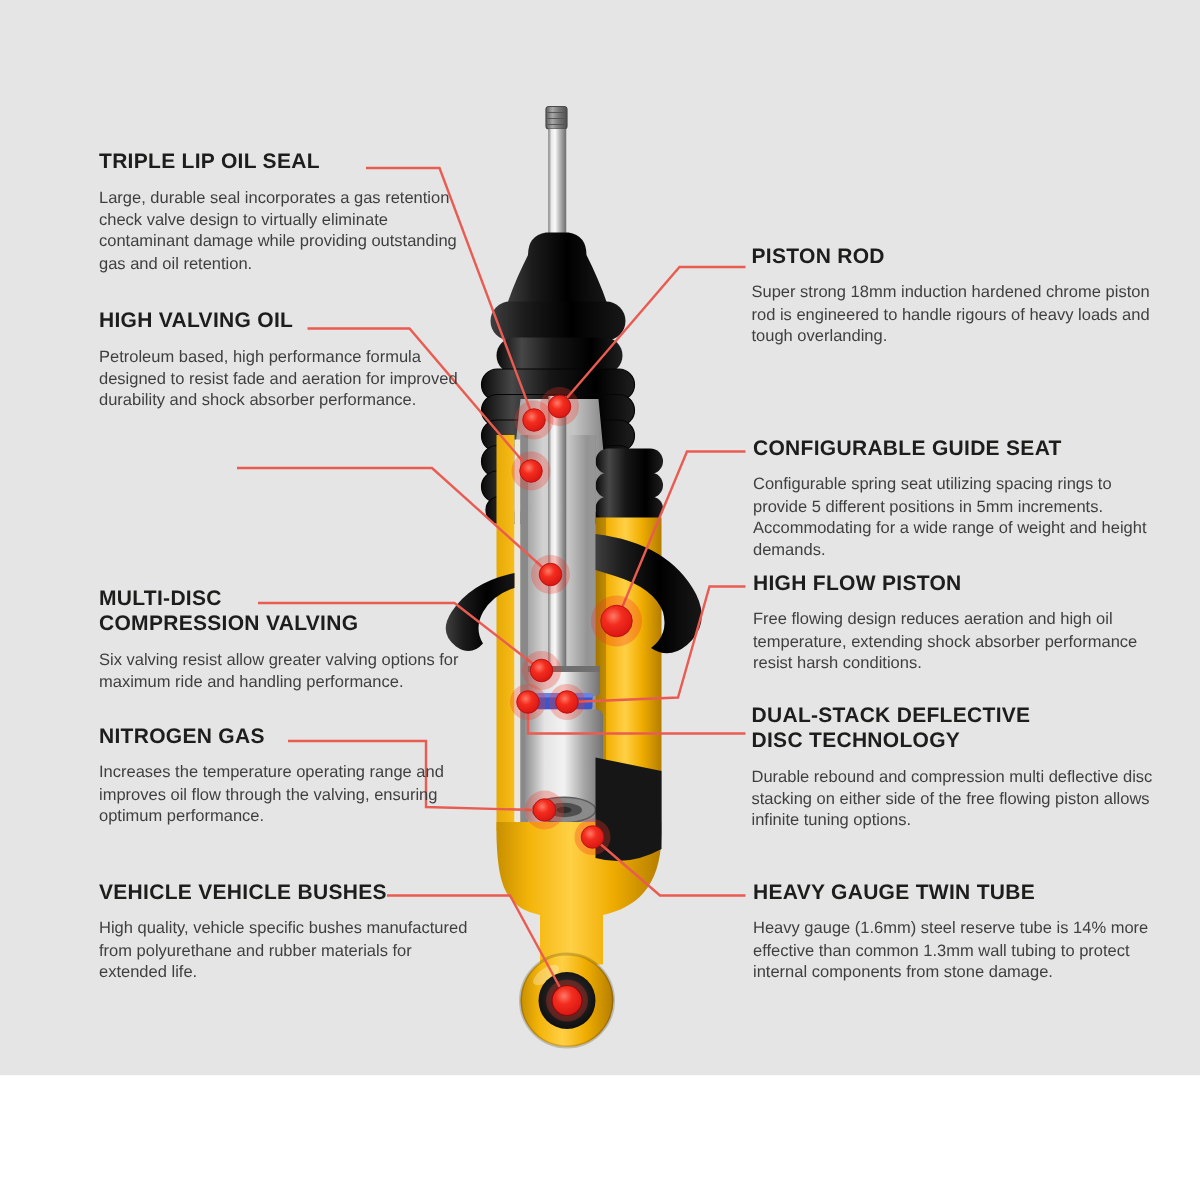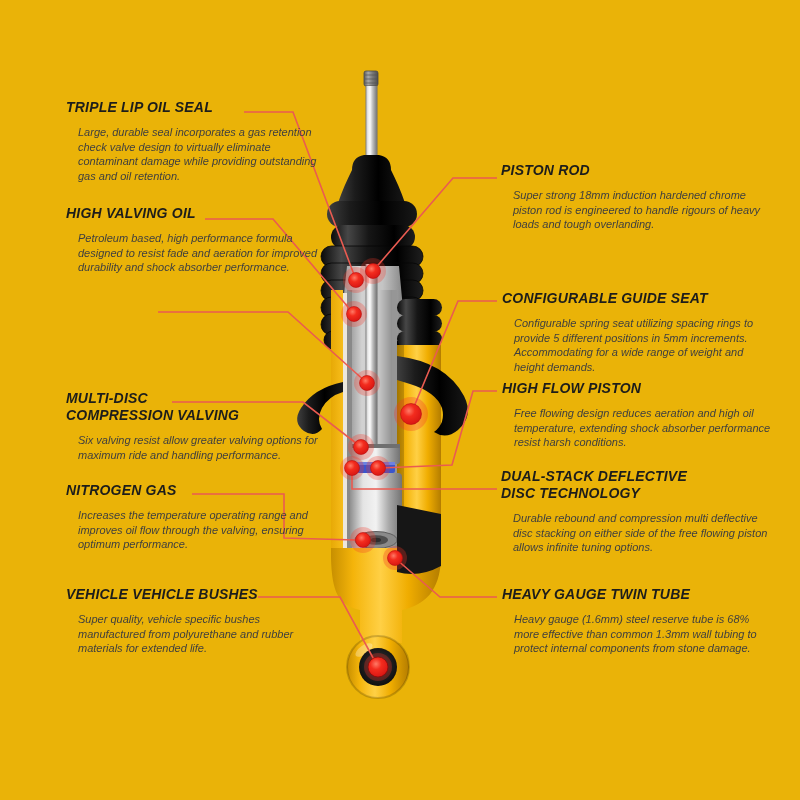--- a/index.html
+++ b/index.html
@@ -1,29 +1,28 @@
 <!DOCTYPE html>
 <html><head>
 <meta charset="utf-8">
 <title>Shock Absorber Cutaway Diagram</title>
 <style>
   html,body{margin:0;padding:0;background:#ffffff;}
   #stage{
-    position:relative;width:800px;height:800px;background:#eab308;overflow:hidden;
+    position:relative;width:800px;height:717px;background:#e5e5e5;overflow:hidden;
     font-family:"Liberation Sans","DejaVu Sans",sans-serif;
-    font-style:italic;
   }
   #art{position:absolute;left:0;top:0;width:800px;height:800px;}
   .feature{position:absolute;z-index:2;}
   .f-title{
     margin:0;font-size:14px;font-weight:700;color:#1d1d1b;
     letter-spacing:.2px;line-height:1.22;white-space:pre-line;
   }
   .f-desc{
-    margin:9px 0 0 12px;font-size:11px;font-weight:400;color:#3f3f3f;
+    margin:9px 0 0 0;font-size:11px;font-weight:400;color:#3f3f3f;
     line-height:14.5px;
   }
 </style>
 </head>
 <body>
 
 <div id="stage">
 
   <svg id="art" viewBox="0 0 800 800" xmlns="http://www.w3.org/2000/svg">
     <defs>
@@ -237,21 +236,21 @@
     <h3 class="f-title">MULTI-DISC
 COMPRESSION VALVING</h3>
     <p class="f-desc">Six valving resist allow greater valving options for maximum ride and handling performance.</p>
   </div>
   <div class="feature" style="left:66px;top:482px;width:252px">
     <h3 class="f-title">NITROGEN GAS</h3>
     <p class="f-desc">Increases the temperature operating range and improves oil flow through the valving, ensuring optimum performance.</p>
   </div>
   <div class="feature" style="left:66px;top:586px;width:252px">
     <h3 class="f-title">VEHICLE VEHICLE BUSHES</h3>
-    <p class="f-desc">Super quality, vehicle specific bushes manufactured from polyurethane and rubber materials for extended life.</p>
+    <p class="f-desc">High quality, vehicle specific bushes manufactured from polyurethane and rubber materials for extended life.</p>
   </div>
 
   <div class="feature" style="left:501px;top:162px;width:272px">
     <h3 class="f-title">PISTON ROD</h3>
     <p class="f-desc">Super strong 18mm induction hardened chrome piston rod is engineered to handle rigours of heavy loads and tough overlanding.</p>
   </div>
   <div class="feature" style="left:502px;top:290px;width:272px">
     <h3 class="f-title">CONFIGURABLE GUIDE SEAT</h3>
     <p class="f-desc">Configurable spring seat utilizing spacing rings to provide 5 different positions in 5mm increments. Accommodating for a wide range of weight and height demands.</p>
   </div>
@@ -259,16 +258,16 @@
     <h3 class="f-title">HIGH FLOW PISTON</h3>
     <p class="f-desc">Free flowing design reduces aeration and high oil temperature, extending shock absorber performance resist harsh conditions.</p>
   </div>
   <div class="feature" style="left:501px;top:468px;width:272px">
     <h3 class="f-title">DUAL-STACK DEFLECTIVE
 DISC TECHNOLOGY</h3>
     <p class="f-desc">Durable rebound and compression multi deflective disc stacking on either side of the free flowing piston allows infinite tuning options.</p>
   </div>
   <div class="feature" style="left:502px;top:586px;width:272px">
     <h3 class="f-title">HEAVY GAUGE TWIN TUBE</h3>
-    <p class="f-desc">Heavy gauge (1.6mm) steel reserve tube is 68% more effective than common 1.3mm wall tubing to protect internal components from stone damage.</p>
+    <p class="f-desc">Heavy gauge (1.6mm) steel reserve tube is 14% more effective than common 1.3mm wall tubing to protect internal components from stone damage.</p>
   </div>
 
 </div>
 
 </body></html>

